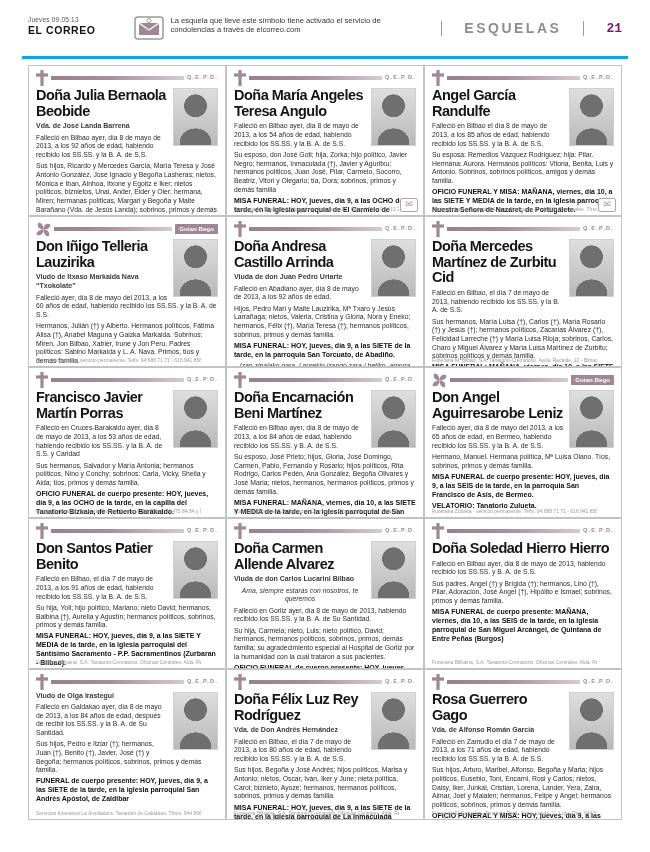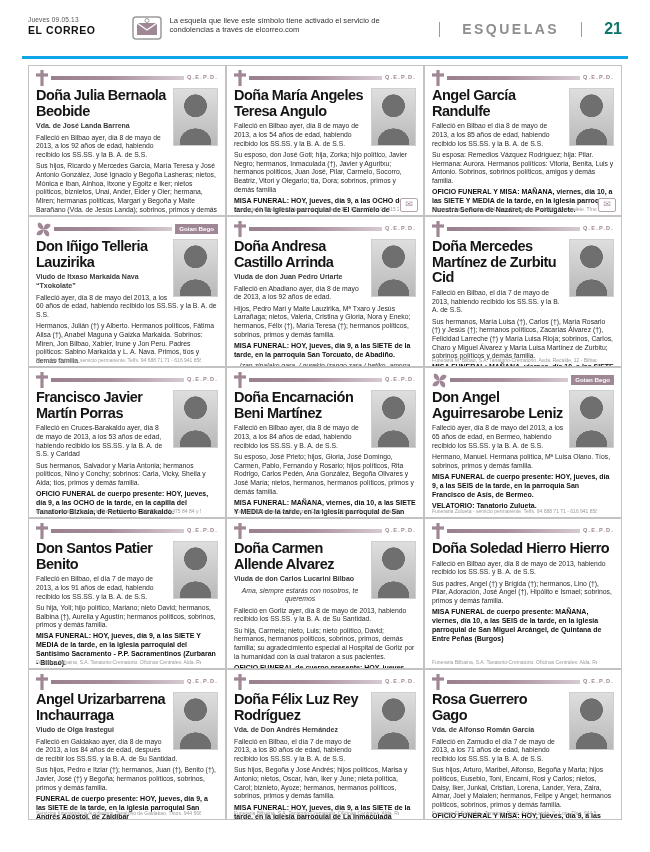--- a/index.html
+++ b/index.html
@@ -14,21 +14,21 @@
     margin:0 22px;padding:16px 6px 6px 6px;border-bottom:3px solid #0ea5e9;height:34px;
   }
   .masthead .date{font-size:6.5px;color:#555;letter-spacing:.2px;}
   .masthead .paper{font-size:10.5px;font-weight:bold;color:#111;letter-spacing:.6px;margin-top:1px;}
   .notice{display:flex;align-items:flex-start;gap:7px;max-width:270px;}
   .mail-badge{flex:0 0 auto;width:30px;height:24px;}
   .notice-text{font-size:7.6px;line-height:1.25;color:#333;margin:0;}
   .section-area{display:flex;align-items:center;gap:22px;margin-top:4px;}
   .sep{width:1px;height:15px;background:#9a9a9a;display:inline-block;}
   .section-name{font-size:14px;font-weight:bold;color:#8e8e8e;letter-spacing:2.5px;}
-  .page-no{font-size:16px;font-weight:bold;color:#0f766e;}
+  .page-no{font-size:13px;font-weight:bold;color:#701a75;font-family:Liberation Mono, monospace;}
   
   .grid{
     display:grid;grid-template-columns:repeat(3,1fr);gap:0;
     grid-auto-rows:151px;margin:6px 28px 0 28px;
   }
   
   .card{
     position:relative;border:1px solid #c3c3c3;background:#fff;
     padding:5px 7px 10px 7px;overflow:hidden;font-size:6.8px;line-height:1.28;
   }
@@ -384,21 +384,20 @@
         <svg viewBox="0 0 12 16" width="12" height="16">
           <rect x="4.4" y="0" width="3.2" height="16" fill="#a08796"></rect>
           <rect x="0" y="3.4" width="12" height="3.2" fill="#a08796"></rect>
         </svg>
       </span>
 
       <span class="rule"></span>
       <span class="label label-qepd">Q.E.P.D.</span>
     </div>
     <div class="photo"></div>
-    <h2 class="name">Angel Urizarbarrena Inchaurraga</h2>
     <div class="blocks">
         <p class="blk subtitle">Viudo de Olga Irastegui</p>
         <p class="blk body">Falleció en Galdakao ayer, día 8 de mayo de 2013, a los 84 años de edad, después de recibir los SS.SS. y la B. A. de Su Santidad.</p>
         <p class="blk body">Sus hijos, Pedro e Itziar (†); hermanos, Juan (†), Benito (†), Javier, José (†) y Begoña; hermanos políticos, sobrinos, primos y demás familia.</p>
         <p class="blk notice">FUNERAL de cuerpo presente: HOY, jueves, día 9, a las SIETE de la tarde, en la iglesia parroquial San Andrés Apóstol, de Zaldibar</p>
       </div>
     <div class="cfoot">Servicios funerarios La Auxiliadora. Tanatorio de Galdakao. Tfnos. 944 566 808 - 944 566 941</div>
 
   </article>
 

